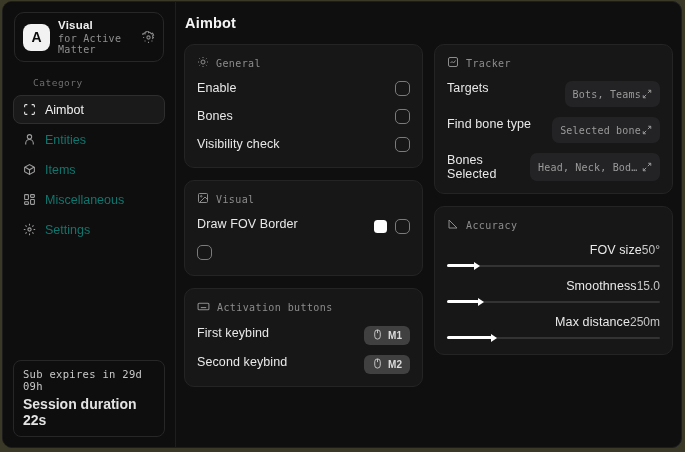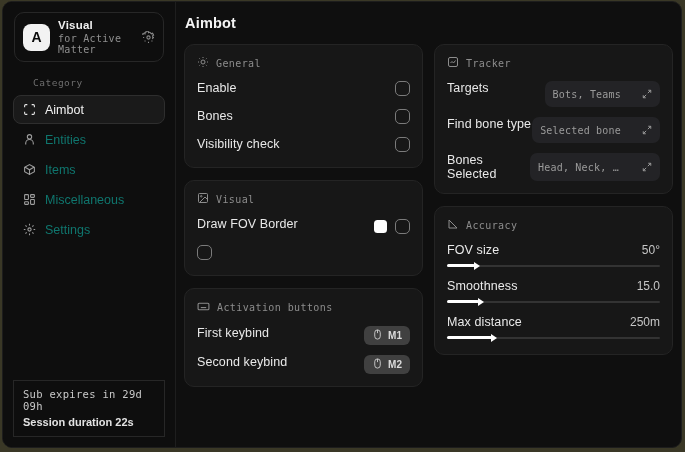--- a/index.html
+++ b/index.html
@@ -24,23 +24,23 @@
 
   .category-label { color:#6e6e6e; font-size:9.5px; letter-spacing:.5px; margin:15px 0 7px 30px; }
 
   .nav { padding:0 10px; display:flex; flex-direction:column; gap:1px; }
   .nav-item { display:flex; align-items:center; gap:9px; height:29px; padding:0 9px; border:1px solid transparent; border-radius:8px; color:#0f766e; font-size:12.5px; cursor:default; }
   .nav-item .nv-ic { display:flex; color:#9d9d9d; }
   .nav-item.selected { background:#1a1a1a; border-color:#2e2e2e; color:#f2f2f2; }
   .nav-item.selected .nv-ic { color:#e8e8e8; }
 
   .sidebar-spacer { flex:1; }
-  .footer-card { margin:0 10px 10px 10px; border:1px solid #272727; border-radius:0; padding:7px 9px 8px 9px; }
+  .footer-card { margin:0 10px 10px 10px; border:1px solid #272727; border-radius:8px; padding:7px 9px 8px 9px; }
   .footer-line1 { color:#c9c9c9; font-size:10.5px; letter-spacing:.3px; }
-  .footer-line2 { color:#e3e3e3; font-size:11px; font-weight:700; margin-top:4px; }
+  .footer-line2 { color:#e3e3e3; font-size:14px; font-weight:700; margin-top:4px; }
 
   
   .main { flex:1; padding:13px 11px 0 8px; overflow:hidden; }
   .page-title { color:#f4f4f4; font-size:14.5px; font-weight:800; letter-spacing:.2px; margin-left:1px; }
   .columns { display:flex; gap:11px; margin-top:13px; }
   .col { width:239px; flex:0 0 239px; display:flex; flex-direction:column; gap:12px; }
 
   .card { background:#171717; border:1px solid #242424; border-radius:10px; padding:11px 12px 12px 12px; }
   .sec-head { display:flex; align-items:center; gap:7px; color:#8d8d8d; font-size:10px; letter-spacing:.4px; margin-bottom:11px; }
   .sec-head svg { color:#8d8d8d; }
@@ -49,27 +49,27 @@
   .row:first-of-type { margin-top:0; }
   .row-label { color:#e9e9e9; font-size:12.5px; font-weight:500; letter-spacing:.1px; }
   .row-right { display:flex; align-items:center; gap:8px; }
 
   .checkbox { width:15px; height:15px; border:1.5px solid #7b7b7b; border-radius:5px; background:transparent; }
   .swatch { width:13px; height:13px; border-radius:3.5px; background:#ffffff; }
 
   .kb-badge { display:flex; align-items:center; gap:5px; background:#404040; border-radius:6px; padding:3px 8px; color:#dcdcdc; font-size:10px; font-weight:600; }
   .kb-badge svg { color:#cfcfcf; }
 
-  .dropdown { display:flex; align-items:center; gap:21px; background:#232326; border-radius:7px; padding:4px 8px; max-width:160px; }
+  .dropdown { display:flex; align-items:center; gap:1px; background:#232326; border-radius:7px; padding:4px 8px; max-width:160px; }
   .dd-value { color:#9a9a9a; font-size:10px; letter-spacing:.2px; white-space:nowrap; overflow:hidden; text-overflow:ellipsis; }
   .dropdown svg { color:#9a9a9a; flex:0 0 auto; }
 
   .slider-block { margin-top:9px; }
   .slider-block:first-of-type { margin-top:0; }
-  .slider-head { display:flex; align-items:center; justify-content:space-between; }
+  .slider-head { display:flex; align-items:center; justify-content:flex-end; }
   .slider-value { color:#c6c6c6; font-size:12px; }
   .slider { position:relative; height:9px; margin-top:4px; }
   .slider-track { position:absolute; left:0; right:0; top:3.5px; height:2px; background:#333333; border-radius:2px; }
   .slider-fill { position:absolute; left:0; top:3px; height:3px; background:#ffffff; border-radius:2px; }
   .slider-thumb { position:absolute; right:-5px; top:-2.5px; width:0; height:0; border-top:4px solid transparent; border-bottom:4px solid transparent; border-left:6px solid #ffffff; }
 </style>
 </head>
 <body>
 
 <div class="window">

